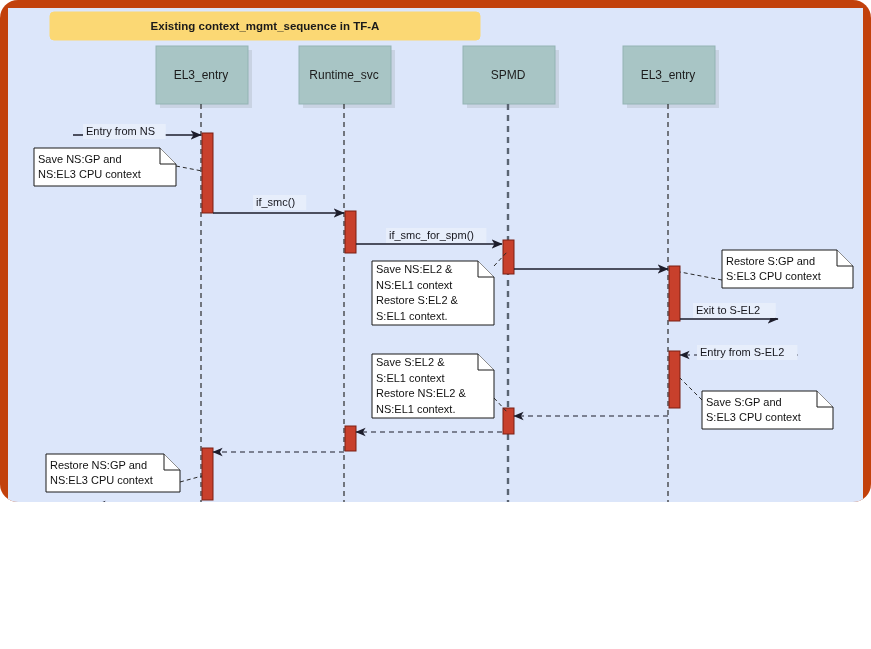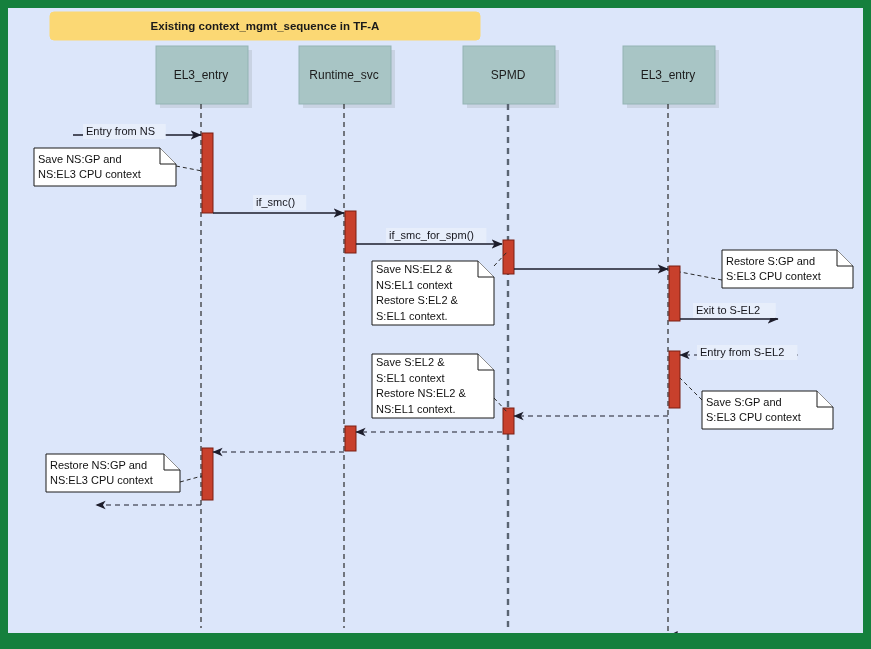--- a/index.html
+++ b/index.html
@@ -4,24 +4,25 @@
 <title>Sequence Diagram</title>
 <style>
   html, body {
     margin: 0;
     padding: 0;
     background: #ffffff;
   }
   #page {
     position: relative;
     width: 871px;
-    height: 649px;
-    background: #15803d;
+    height: 502px;
+    background: #c2410c;
     overflow: hidden;
     font-family: "Liberation Sans", sans-serif;
+    border-radius: 18px;
   }
   #canvas {
     position: absolute;
     left: 8px;
     top: 8px;
     width: 855px;
     height: 625px;
     background: #dce6fa;
     overflow: hidden;
   }

